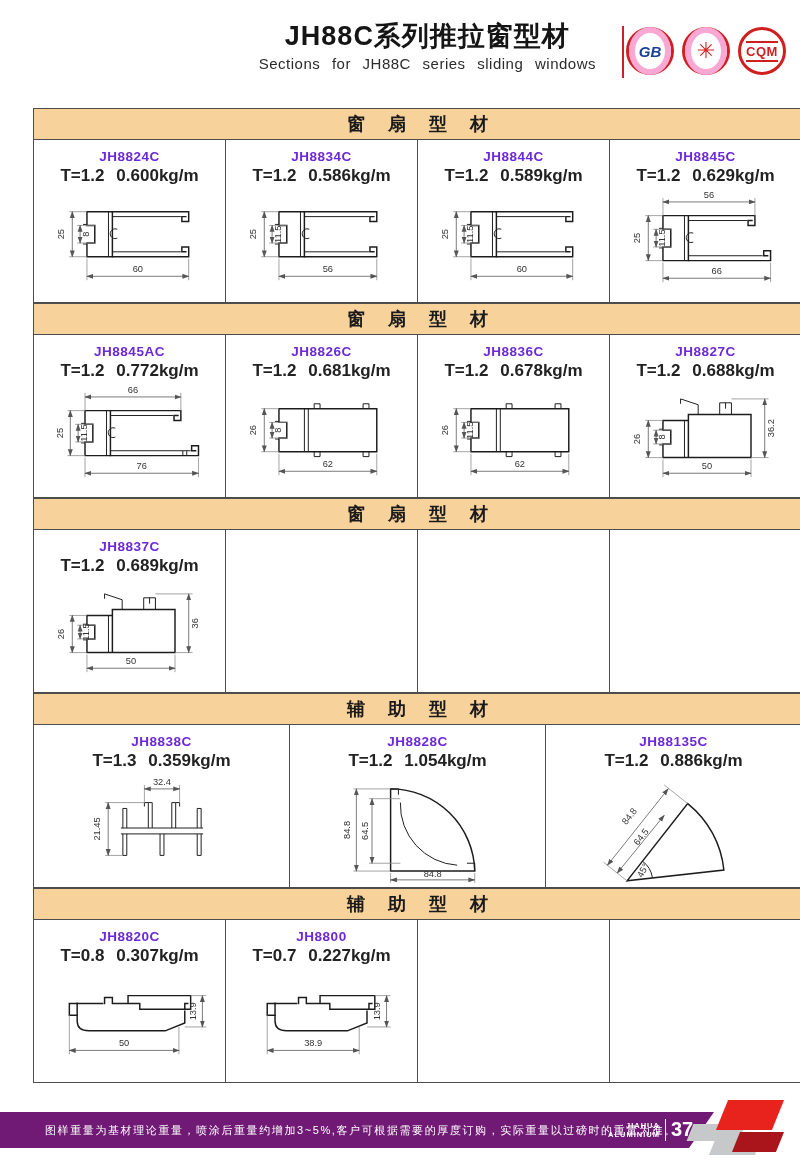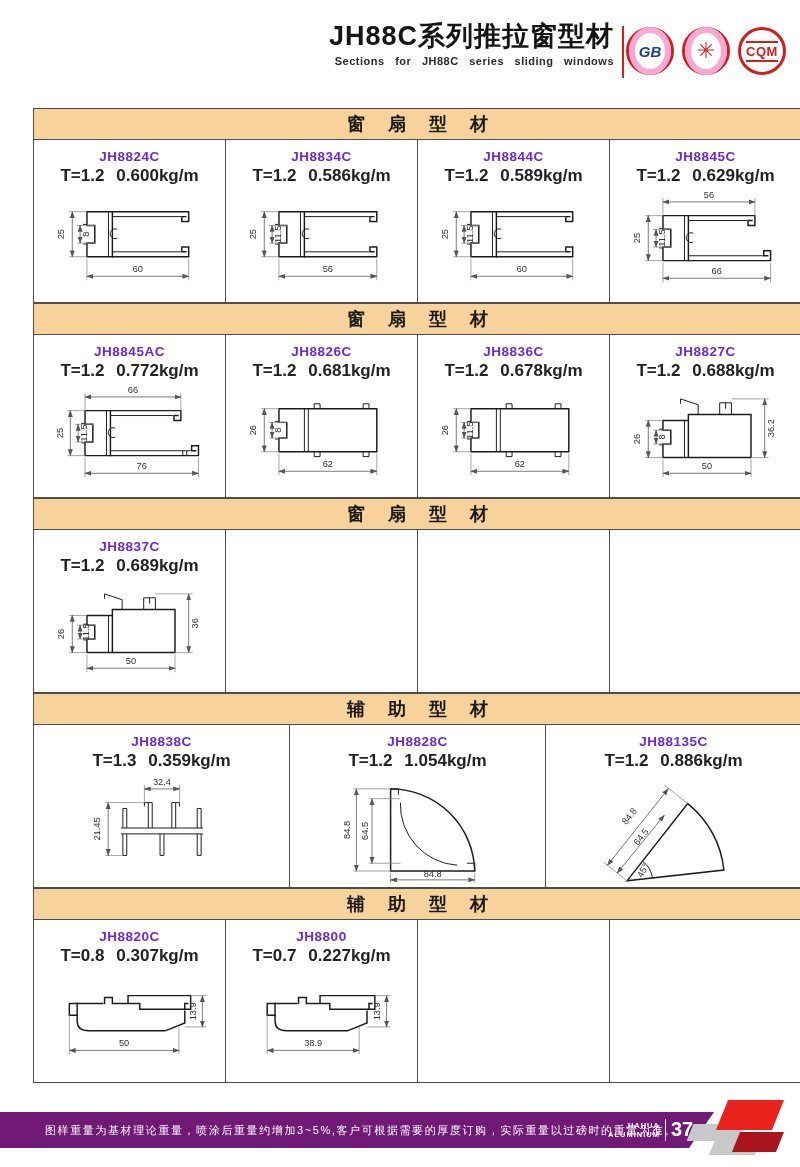--- a/index.html
+++ b/index.html
@@ -1,23 +1,23 @@
 <!DOCTYPE html>
 <html><head>
 <meta charset="utf-8">
 <style>
   html,body{margin:0;padding:0;background:#fff;}
   .page{position:relative;width:800px;height:1167px;background:#fff;overflow:hidden;
         font-family:"Liberation Sans",sans-serif;}
 
   
   .hdr{position:relative;height:100px;}
-  .title-block{position:absolute;right:186px;top:22px;text-align:right;}
+  .title-block{position:absolute;right:204px;top:22px;text-align:center;}
   .title-block h1{margin:0;font-size:27px;font-weight:900;color:#151515;letter-spacing:1px;line-height:1.1;}
-  .subtitle{font-size:11px;color:#2b2b2b;letter-spacing:.5px;word-spacing:7px;margin-top:3px;font-weight:bold;}
+  .subtitle{font-size:15px;color:#2b2b2b;letter-spacing:.5px;word-spacing:7px;margin-top:3px;font-weight:normal;}
   .red-divider{position:absolute;left:622px;top:26px;width:2px;height:52px;background:#d21f23;}
   .logos{position:absolute;right:14px;top:27px;display:flex;gap:8px;}
   .seal{width:48px;height:48px;border-radius:50%;border:3px solid #cf1f1f;box-sizing:border-box;
         display:flex;align-items:center;justify-content:center;position:relative;background:#fff;}
   .seal-inner{width:36px;height:36px;border-radius:50%;border:6px solid #f9a8d4;
         display:flex;align-items:center;justify-content:center;}
   .gb-txt{color:#1b3f94;font-weight:900;font-style:italic;font-size:15px;}
   .star-txt{color:#cf1f1f;font-size:22px;line-height:1;}
   .cqm-txt{color:#cf1f1f;font-weight:900;font-size:13px;letter-spacing:.5px;
         border-top:2px solid #cf1f1f;border-bottom:2px solid #cf1f1f;padding:1px 0;}

